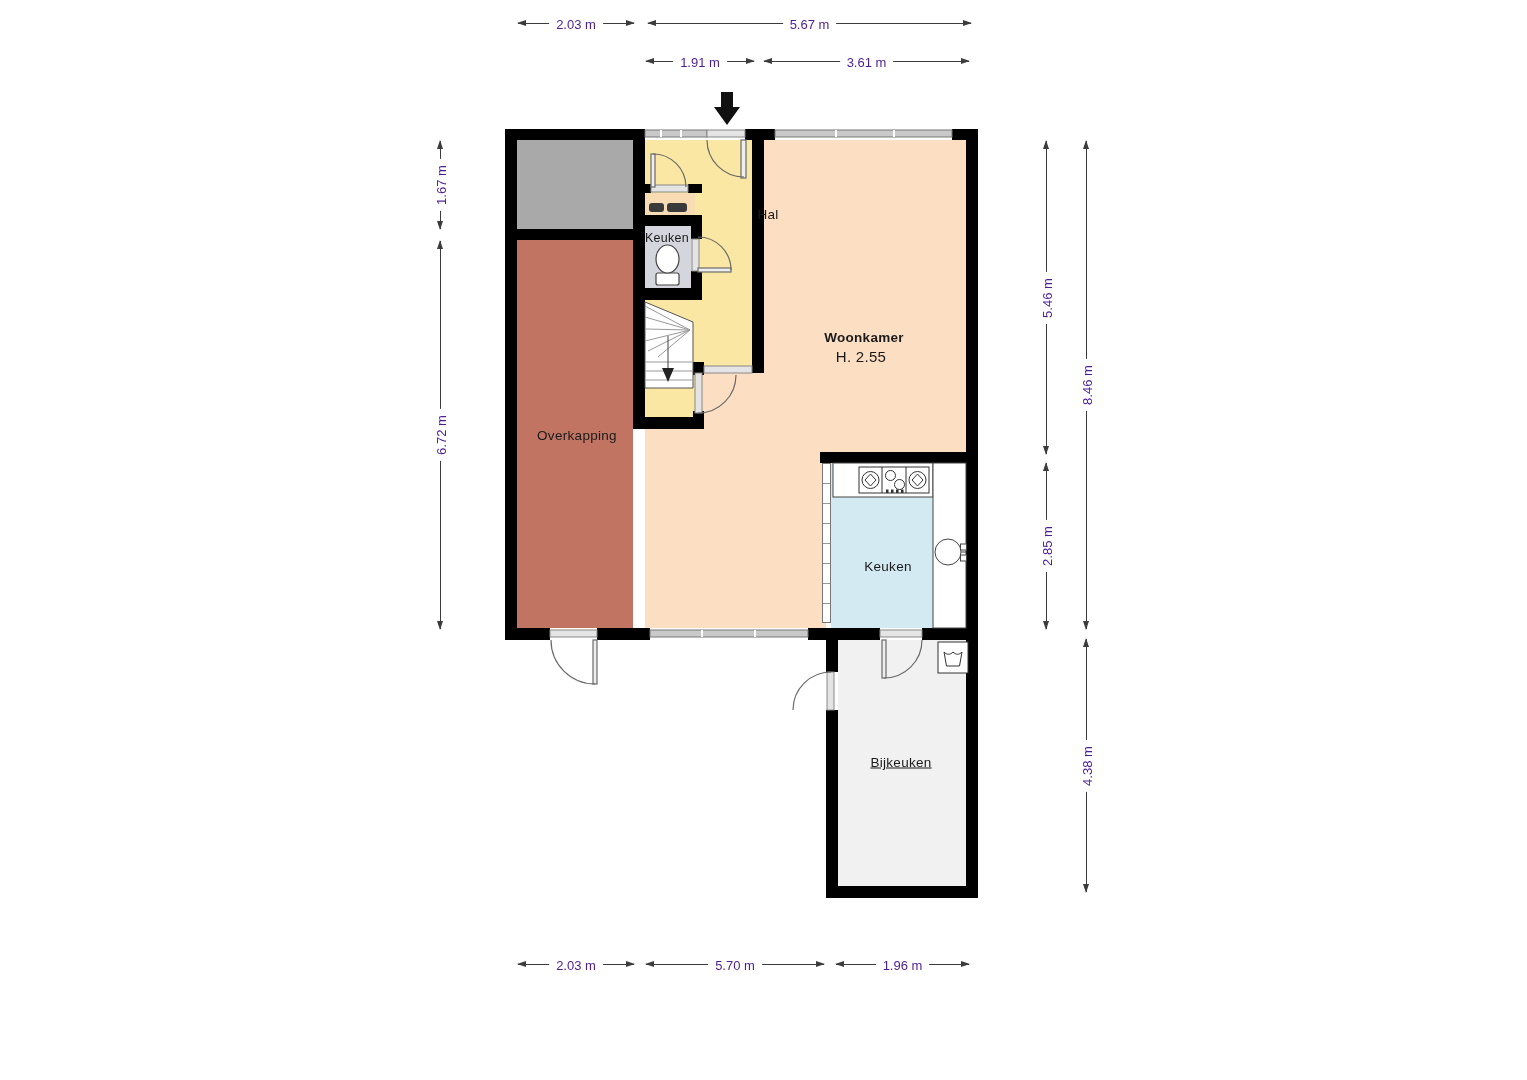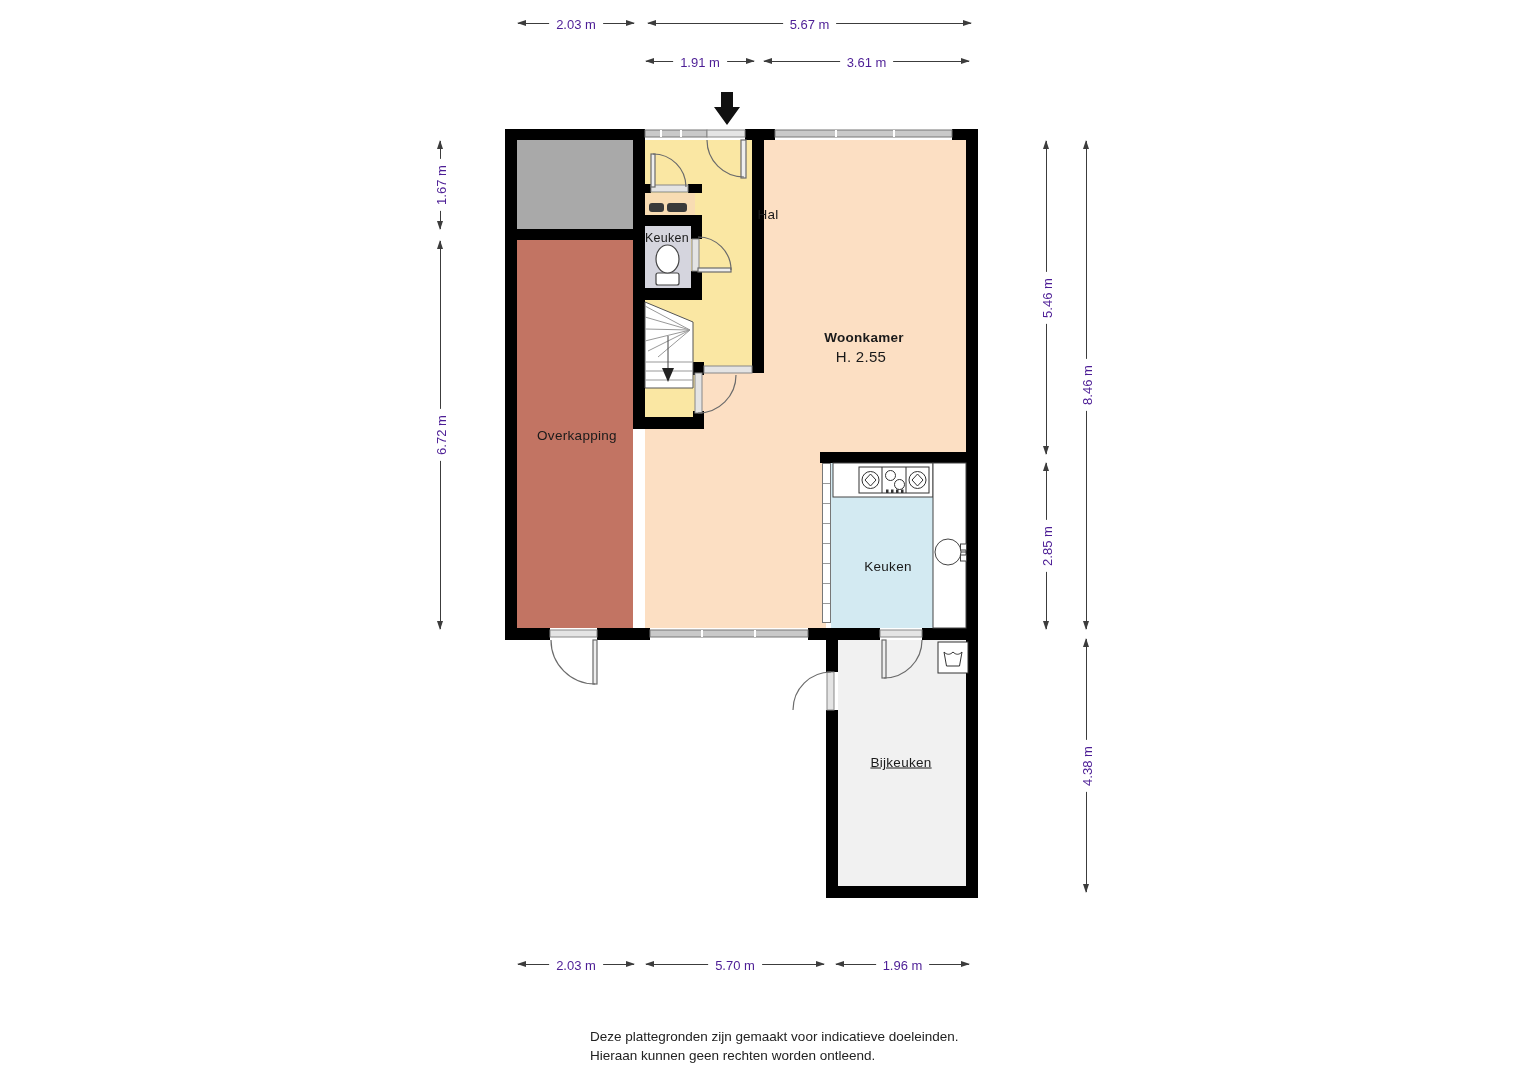--- a/index.html
+++ b/index.html
@@ -258,18 +258,14 @@
   </div>
   <div class="dim dim-h" style="left:645px;top:958px;width:180px;">
     <span class="dline"></span>
       <span class="lbl">5.70 m</span>
   </div>
   <div class="dim dim-h" style="left:835px;top:958px;width:135px;">
     <span class="dline"></span>
       <span class="lbl">1.96 m</span>
   </div>
 
-  <div class="footer">
-    <p>Deze plattegronden zijn gemaakt voor indicatieve doeleinden.</p>
-    <p>Hieraan kunnen geen rechten worden ontleend.</p>
-  </div>
 
 </div>
 
 </body></html>

